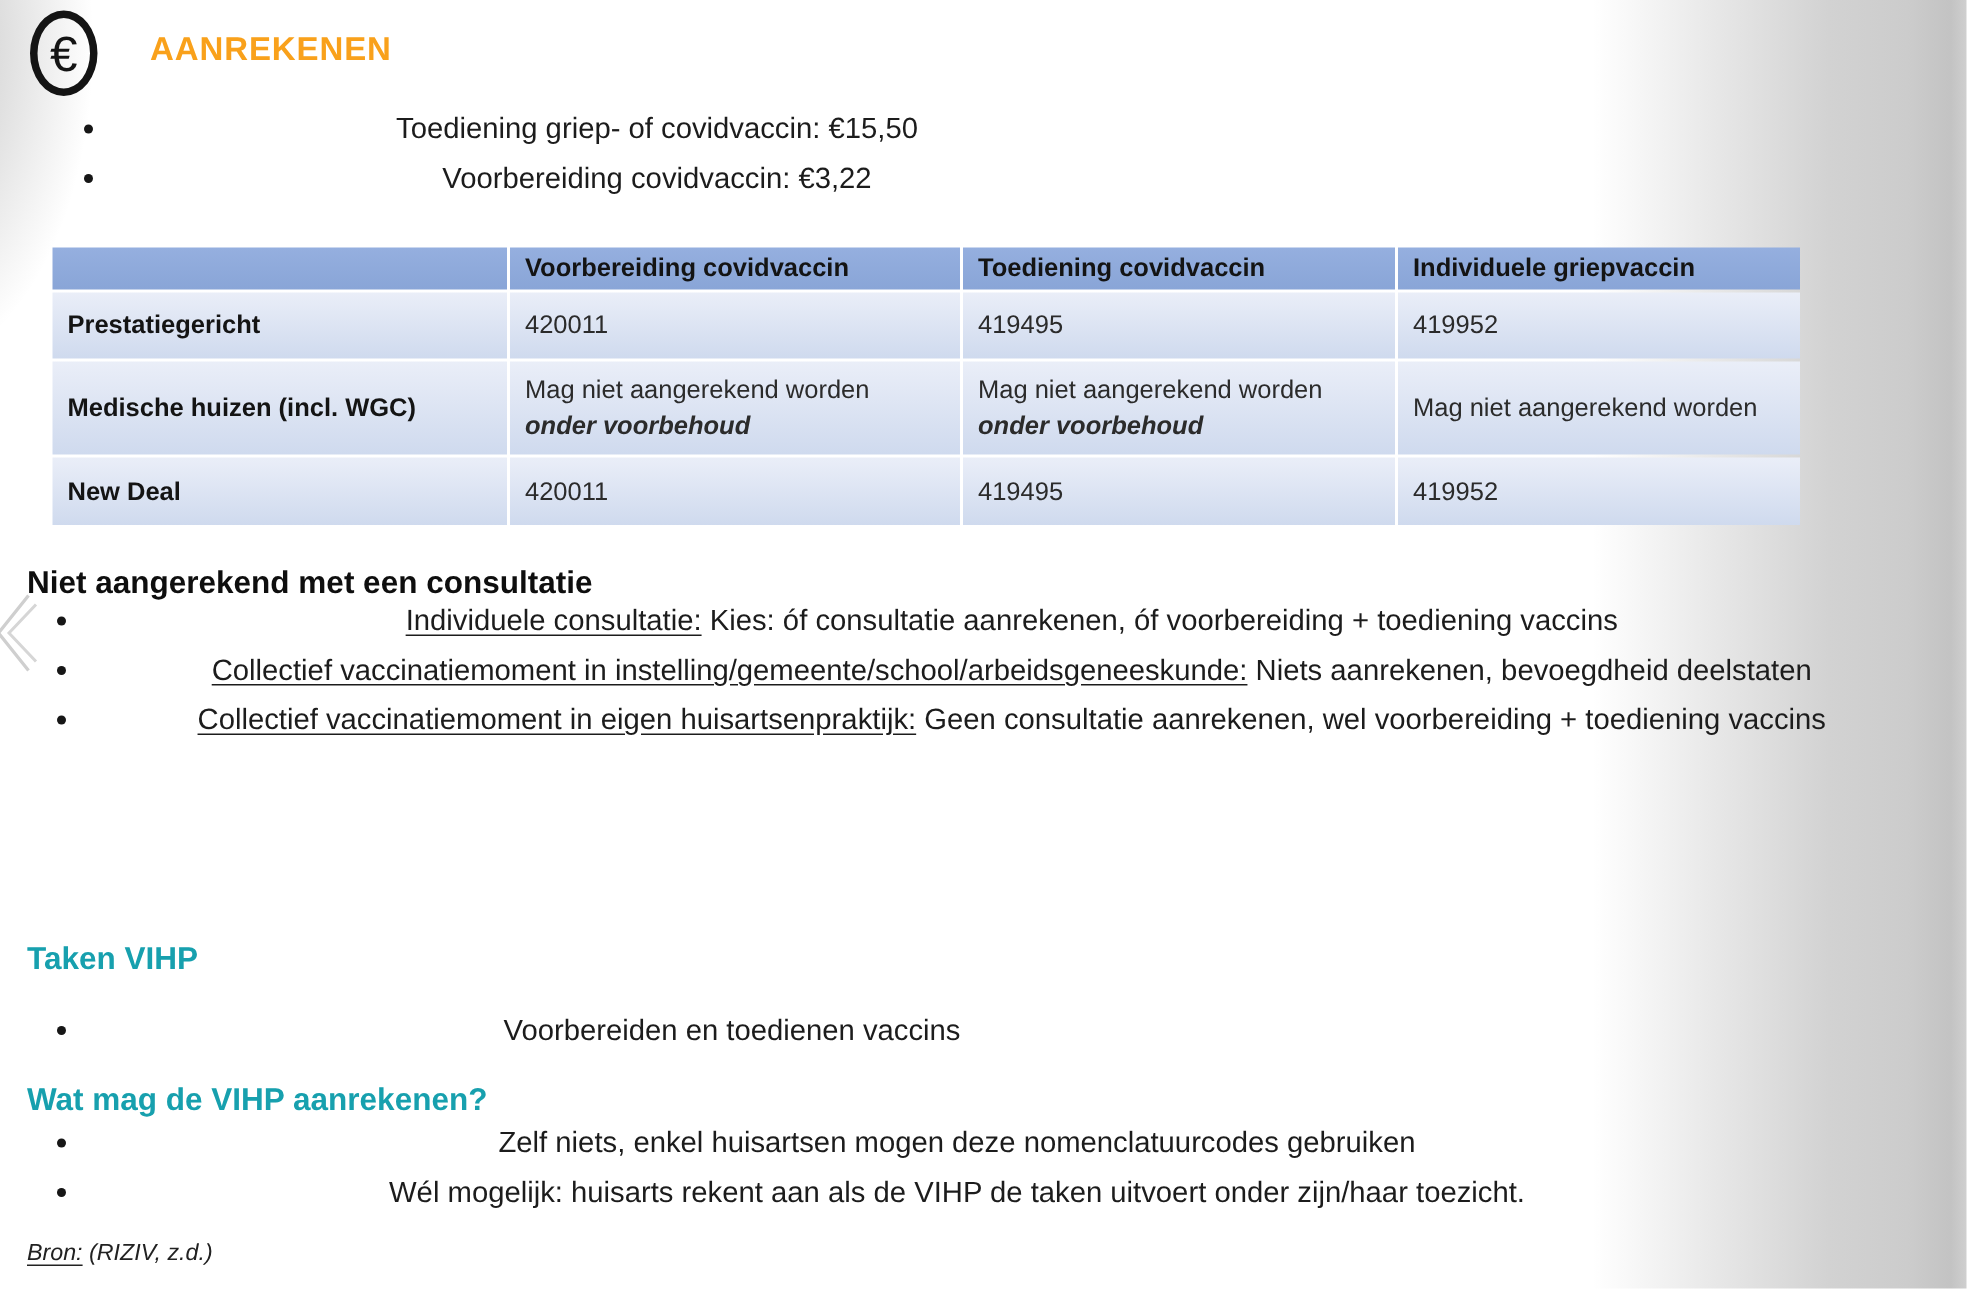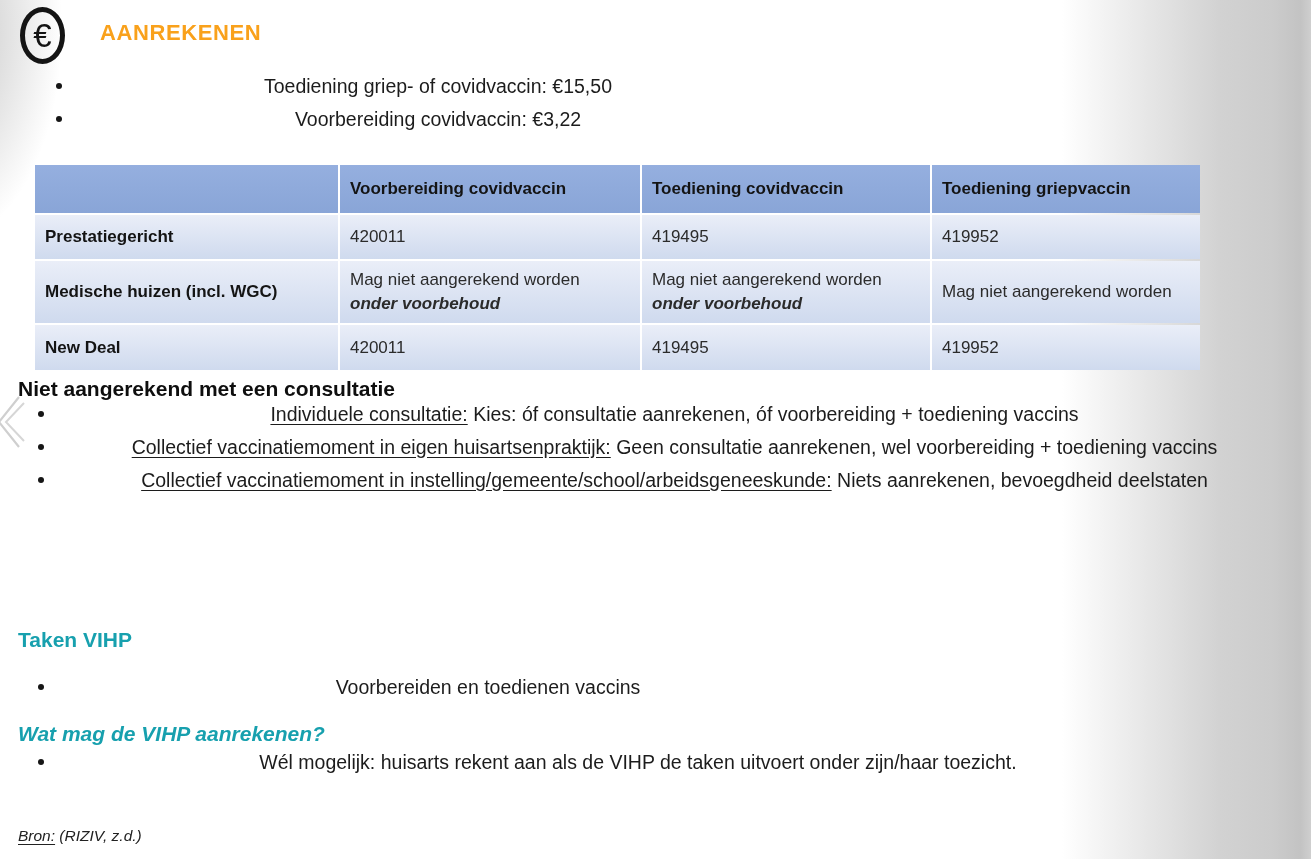--- a/index.html
+++ b/index.html
@@ -43,21 +43,21 @@
   
   .vac-table {
     position:absolute; left:33px; top:163px;
     border-collapse:separate; border-spacing:2px; table-layout:fixed;
   }
   .vac-table th, .vac-table td {
     font-size:17px; padding:4px 10px; vertical-align:middle; text-align:left;
   }
   .vac-table thead th {
     background: linear-gradient(#95afdf, #89a5d7);
-    font-weight:700; color:#141414; height:48px;
+    font-weight:700; color:#141414; height:28px;
   }
   .vac-table tbody td {
     background: linear-gradient(#eaeef8, #cfdaee);
     color:#2b2b2b; line-height:24px;
   }
   .vac-table tbody td.rowlabel { font-weight:700; color:#141414; }
   .vac-table .r1 td { height:44px; }
   .vac-table .r2 td { height:62px; }
   .vac-table .r3 td { height:45px; }
   .emph { font-weight:700; font-style:italic;margin-top:48px; }
@@ -71,21 +71,21 @@
   .mid-list li { padding-left:40px; text-align:justify; }
   .mid-list li::before { left:20px; }
   .ulead { text-decoration:underline; text-underline-offset:3px; }
 
   .h-teal { position:absolute; font-size:21px; font-weight:800; color:#17A0AE; }
   .h-taken { left:18px; top:628px; }
   .taken-list { position:absolute; left:18px; top:652px; width:900px;margin-top:19px; }
   .taken-list li { padding-left:40px; }
   .taken-list li::before { left:20px; }
 
-  .h-watmag { left:18px; top:722px;font-style:italic; }
+  .h-watmag { left:18px; top:722px; }
   .watmag-list { position:absolute; left:18px; top:746px; width:1200px; }
   .watmag-list li { padding-left:40px; }
   .watmag-list li::before { left:20px; }
 
   .source-line {
     position:absolute; left:18px; top:827px;
     font-size:15.5px; font-style:italic; color:#222;
   }
   .source-line .ulead { text-decoration:underline; }
 
@@ -120,21 +120,21 @@
       <col style="width:303px">
         <col style="width:300px">
         <col style="width:288px">
         <col style="width:268px">
     </colgroup>
     <thead>
       <tr>
         <th></th>
         <th>Voorbereiding covidvaccin</th>
         <th>Toediening covidvaccin</th>
-        <th>Toediening griepvaccin</th>
+        <th>Individuele griepvaccin</th>
       </tr>
     </thead>
     <tbody>
       <tr class="r1">
         <td class="rowlabel">Prestatiegericht</td>
         <td><span>420011</span><span class="emph"></span></td>
         <td><span>419495</span><span class="emph"></span></td>
         <td><span>419952</span><span class="emph"></span></td>
       </tr>
       <tr class="r2">
@@ -148,30 +148,31 @@
         <td><span>420011</span><span class="emph"></span></td>
         <td><span>419495</span><span class="emph"></span></td>
         <td><span>419952</span><span class="emph"></span></td>
       </tr>
     </tbody>
   </table>
 
   <div class="h-black">Niet aangerekend met een consultatie</div>
   <ul class="blist mid-list">
     <li><span class="ulead">Individuele consultatie:</span><span> Kies: óf consultatie aanrekenen, óf voorbereiding + toediening vaccins</span></li>
+    <li><span class="ulead">Collectief vaccinatiemoment in instelling/gemeente/school/arbeidsgeneeskunde:</span><span> Niets aanrekenen, bevoegdheid deelstaten</span></li>
     <li><span class="ulead">Collectief vaccinatiemoment in eigen huisartsenpraktijk:</span><span> Geen consultatie aanrekenen, wel voorbereiding + toediening vaccins</span></li>
-    <li><span class="ulead">Collectief vaccinatiemoment in instelling/gemeente/school/arbeidsgeneeskunde:</span><span> Niets aanrekenen, bevoegdheid deelstaten</span></li>
   </ul>
 
   <div class="h-teal h-taken">Taken VIHP</div>
   <ul class="blist taken-list">
     <li>Voorbereiden en toedienen vaccins</li>
   </ul>
 
   <div class="h-teal h-watmag">Wat mag de VIHP aanrekenen?</div>
   <ul class="blist watmag-list">
+    <li>Zelf niets, enkel huisartsen mogen deze nomenclatuurcodes gebruiken</li>
     <li>Wél mogelijk: huisarts rekent aan als de VIHP de taken uitvoert onder zijn/haar toezicht.</li>
   </ul>
 
   <div class="source-line">
     <span class="ulead">Bron:</span><span> (RIZIV, z.d.)</span>
   </div>
 </div>
 
 </body></html>

